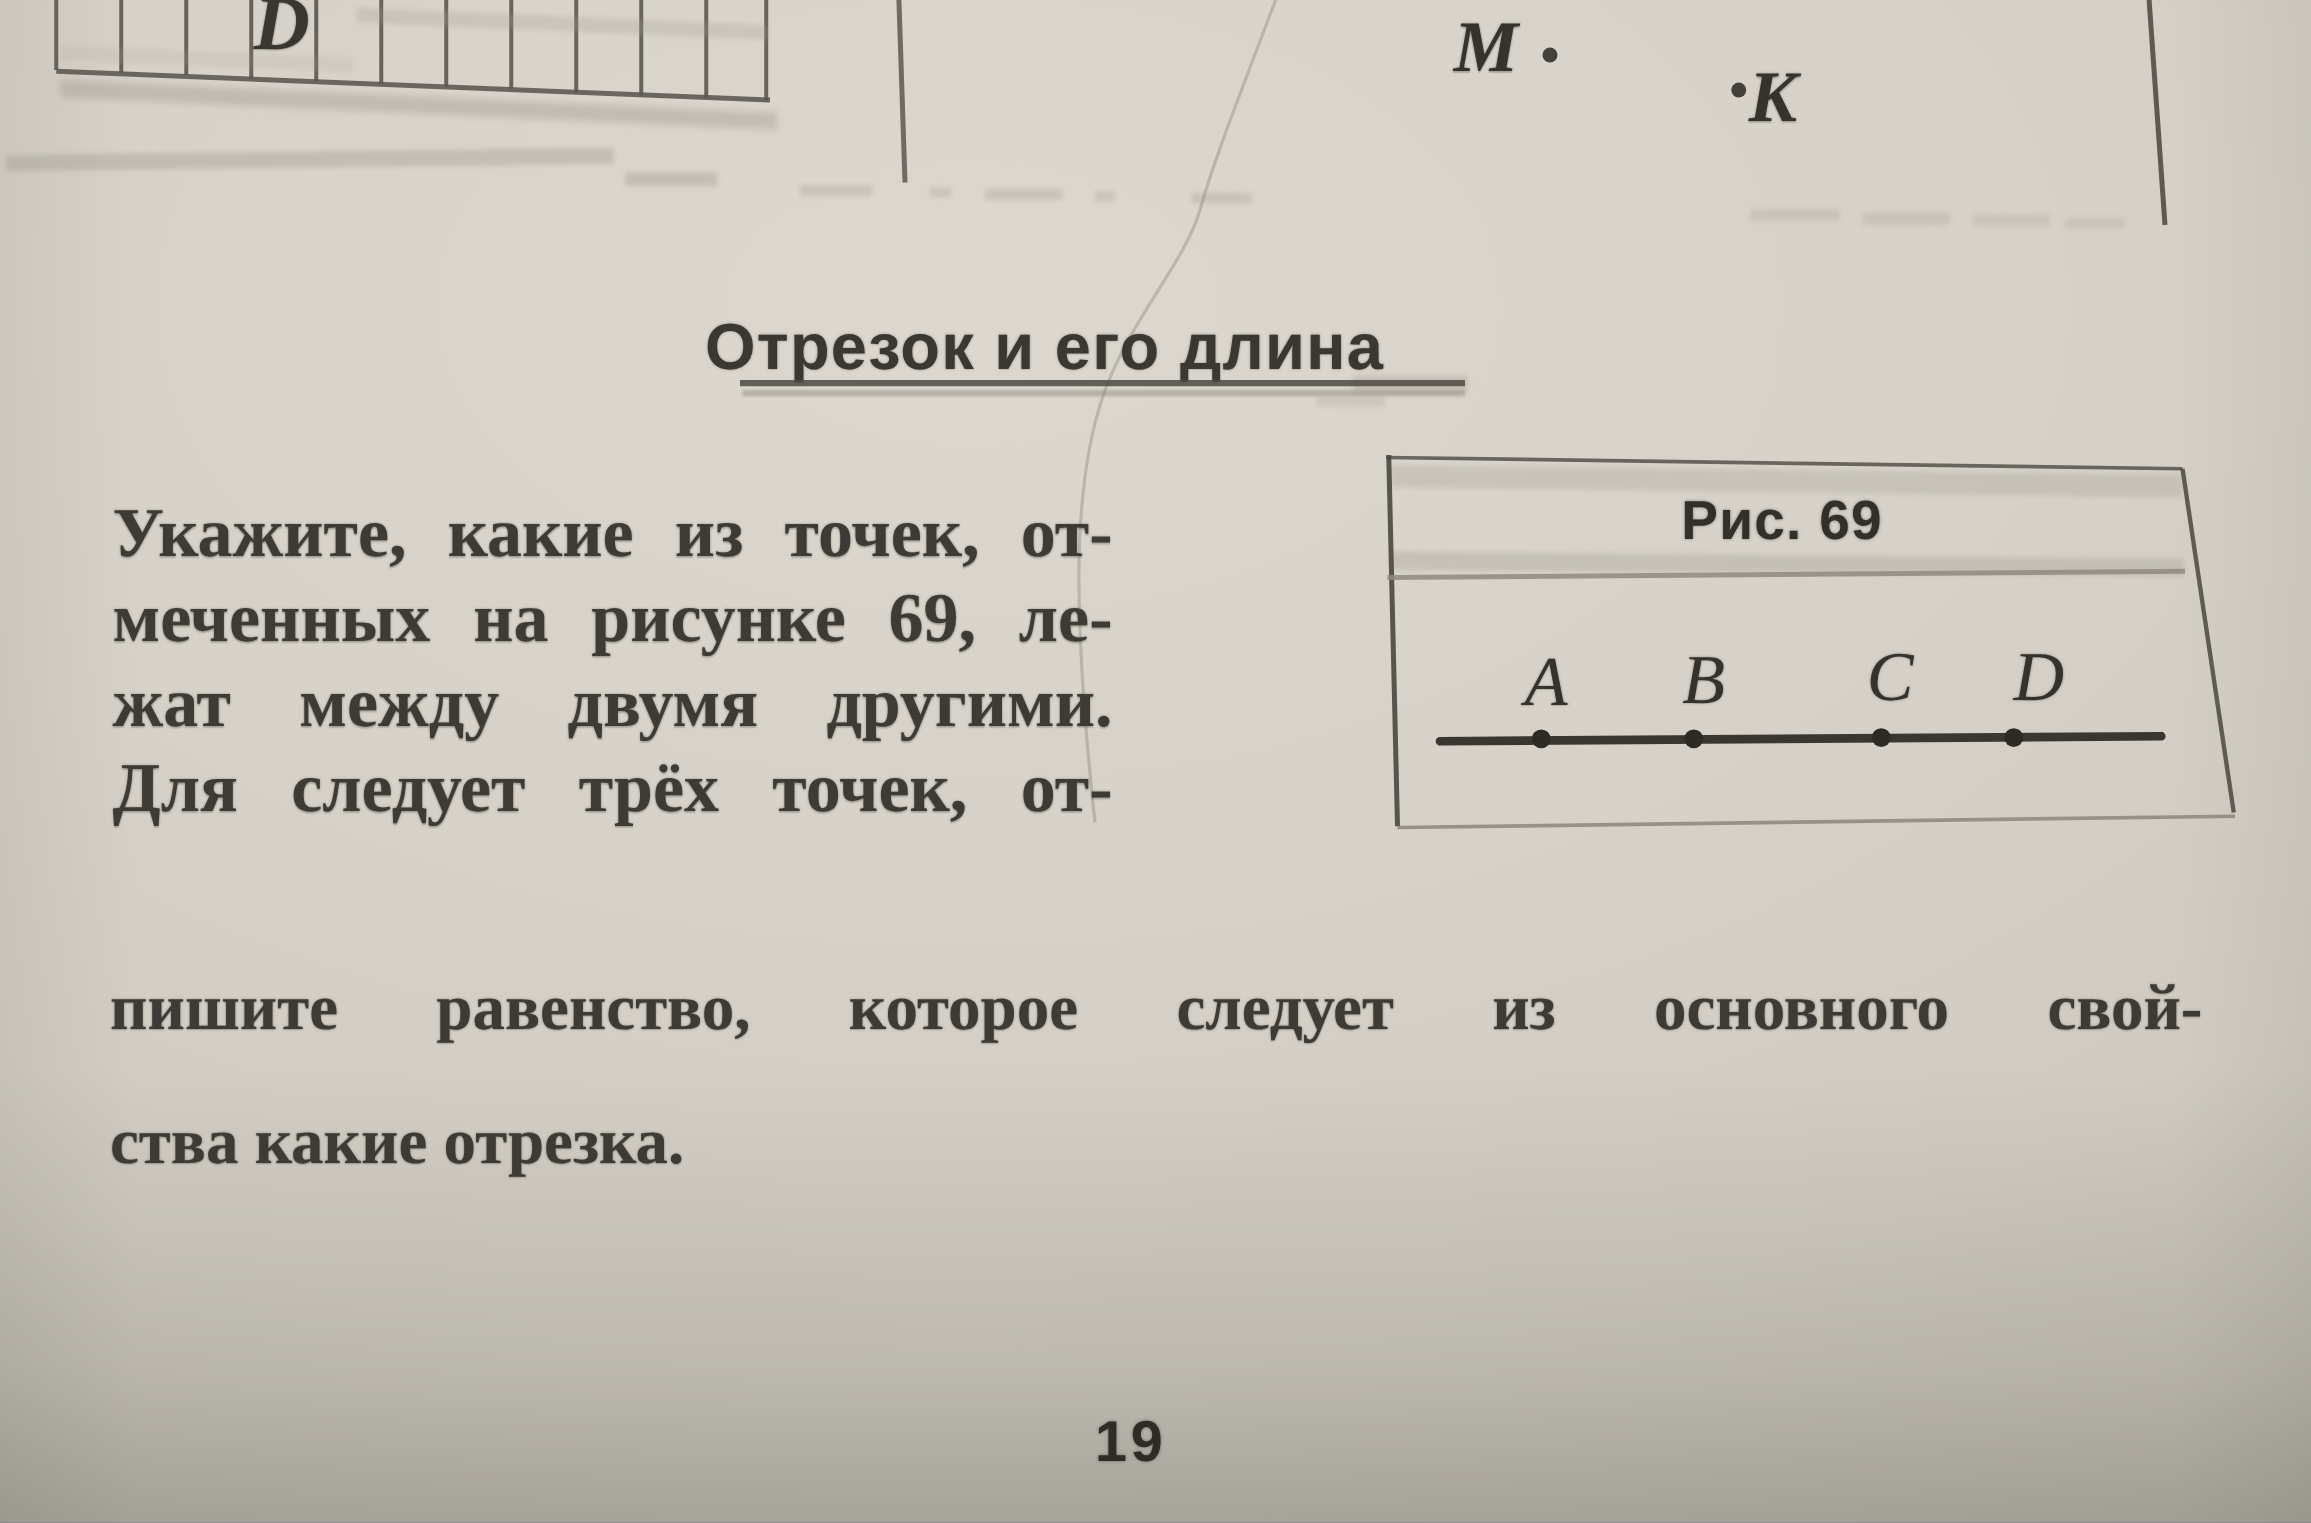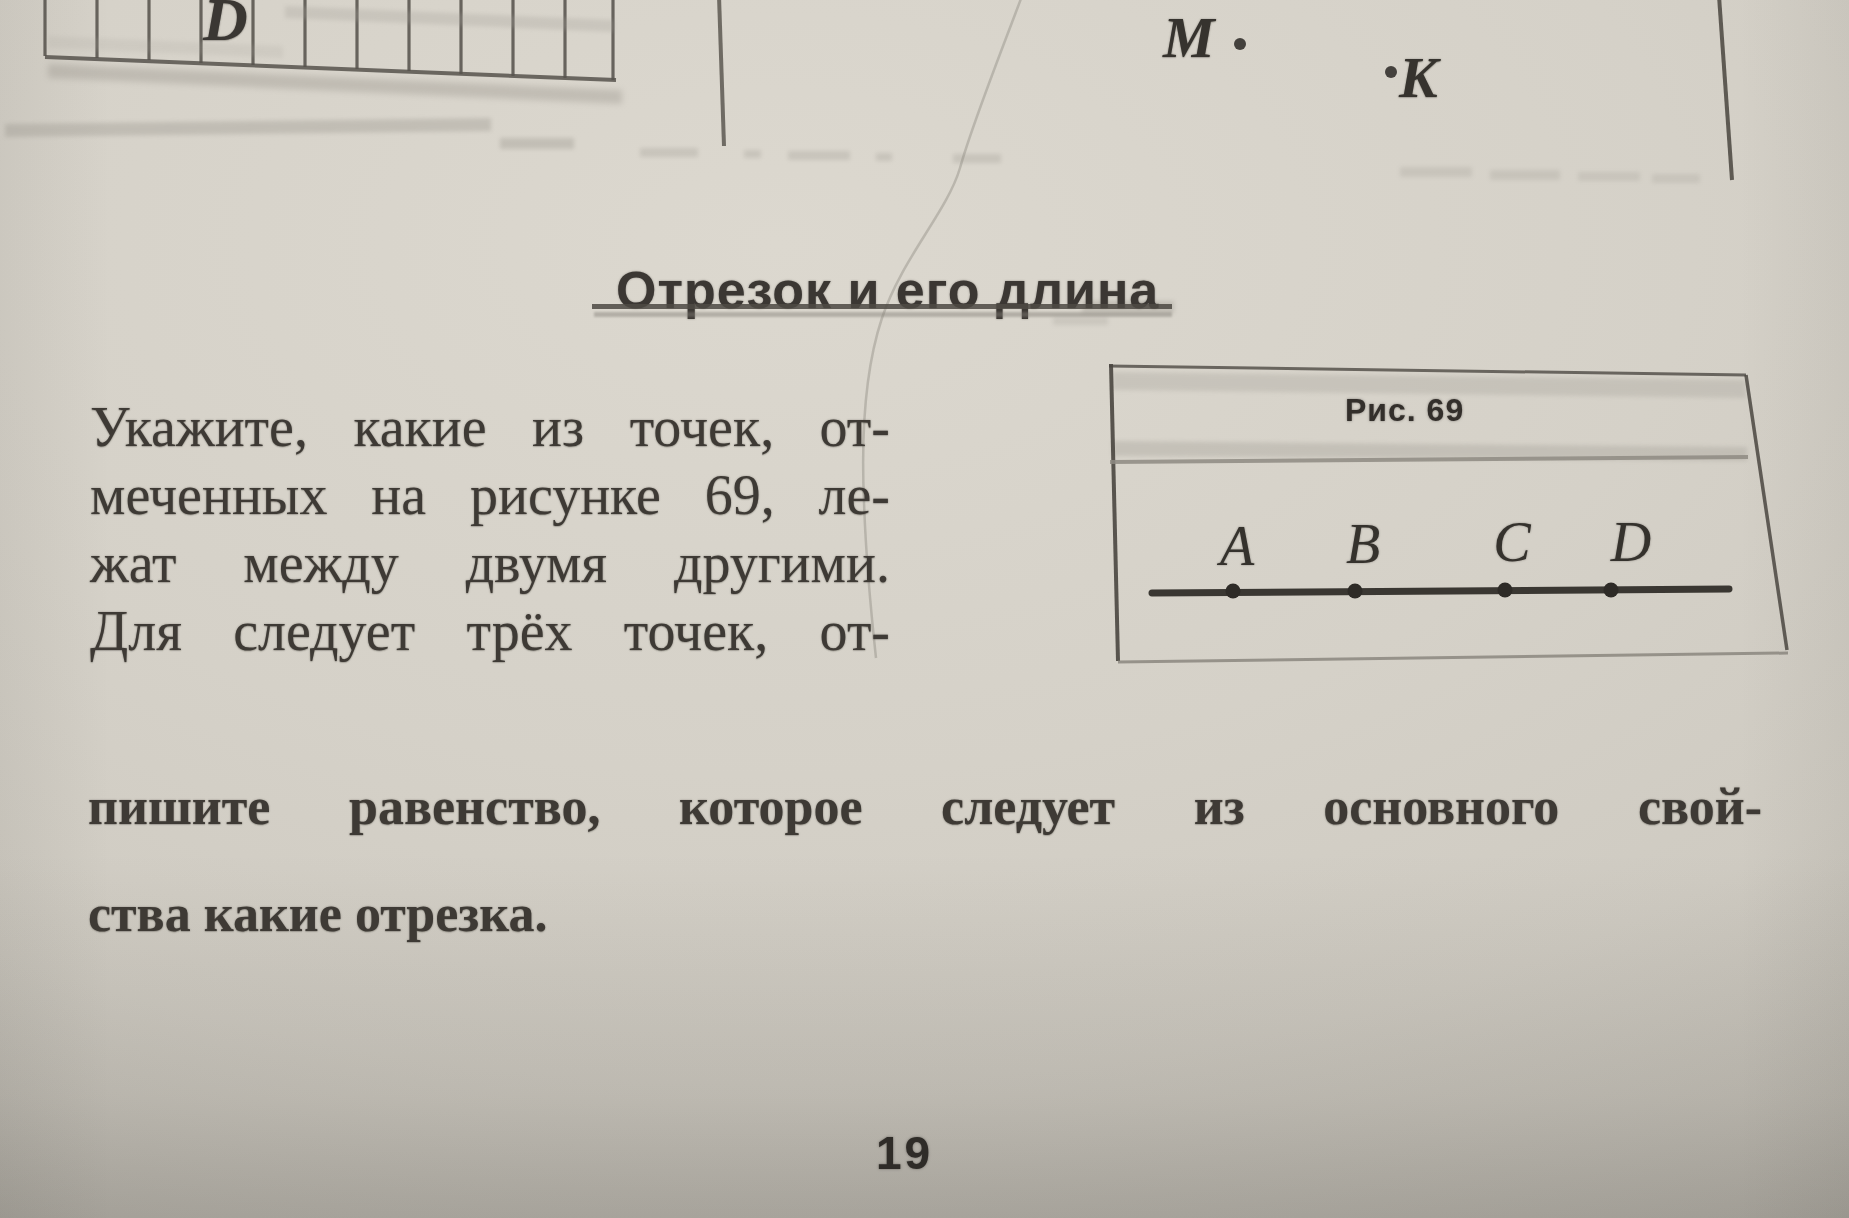--- a/index.html
+++ b/index.html
@@ -20,31 +20,31 @@
   .title{
     font-family:"Liberation Sans", sans-serif;font-weight:bold;
     font-size:52px;letter-spacing:1px;color:#3b3733;
     text-shadow:0 0 2px rgba(59,55,51,.5);
     white-space:nowrap;
   }
   .underline-1{background:#4e4a44;opacity:.85;filter:blur(.6px);}
   .underline-2{background:#837f77;opacity:.45;filter:blur(1.2px);}
   .body-col{width:800px;}
   .body-line{
-    height:68px;line-height:68px;font-size:56px;font-weight:normal;
+    height:68px;line-height:68px;font-size:56px;font-weight:bold;
     text-align:justify;text-align-last:justify;
     white-space:normal;overflow:visible;
   }
   .wide-col{width:1674px;}
   .wide-line{height:78px;line-height:78px;font-size:52px;font-weight:bold;
     text-align:justify;text-align-last:justify;margin-top:29px;}
   .wide-line.last{text-align:left;text-align-last:left;}
   .fig-caption{
     font-family:"Liberation Sans", sans-serif;font-weight:bold;
-    font-size:32px;letter-spacing:1px;color:#332f2b;
+    font-size:44px;letter-spacing:1px;color:#332f2b;
     text-shadow:0 0 2.5px rgba(51,47,43,.55);white-space:nowrap;
   }
   .fig-label{
     font-family:"Liberation Serif", serif;font-style:italic;font-weight:500;
     font-size:56px;color:#35322d;transform:translateX(-50%);
     text-shadow:0 0 2px rgba(53,50,45,.5);
   }
   .page-num{
     font-family:"Liberation Sans", sans-serif;font-weight:bold;
     font-size:46px;letter-spacing:3px;color:#2f2c28;
@@ -124,21 +124,21 @@
       <circle cx="1355" cy="591" r="7.5" fill="#2e2b27"></circle>
       <circle cx="1505" cy="590" r="7.5" fill="#2e2b27"></circle>
       <circle cx="1611" cy="590" r="7.5" fill="#2e2b27"></circle>
     </g>
   </svg>
 
   <span class="txt ink ital frag-letter" style="left:203px;top:-16px;">D</span>
   <span class="txt ink ital mk" style="left:1163px;top:4px;">M</span>
   <span class="txt ink ital mk" style="left:1399px;top:44px;">K</span>
 
-  <span class="txt title" style="left:616px;top:248px;margin-top:12px;">Отрезок и его длина</span>
+  <span class="txt title" style="left:564px;top:248px;">Отрезок и его длина</span>
   <div class="txt underline-1" style="left:592px;top:304px;width:580px;height:5px;"></div>
   <div class="txt underline-2" style="left:594px;top:312px;width:578px;height:5px;"></div>
 
   <div class="txt body-col" style="left:90px;top:393px;">
     <div class="body-line ink">Укажите, какие из точек, от-</div>
     <div class="body-line ink">меченных на рисунке 69, ле-</div>
     <div class="body-line ink">жат между двумя другими.</div>
     <div class="body-line ink">Для следует трёх точек, от-</div>
   </div>
 

